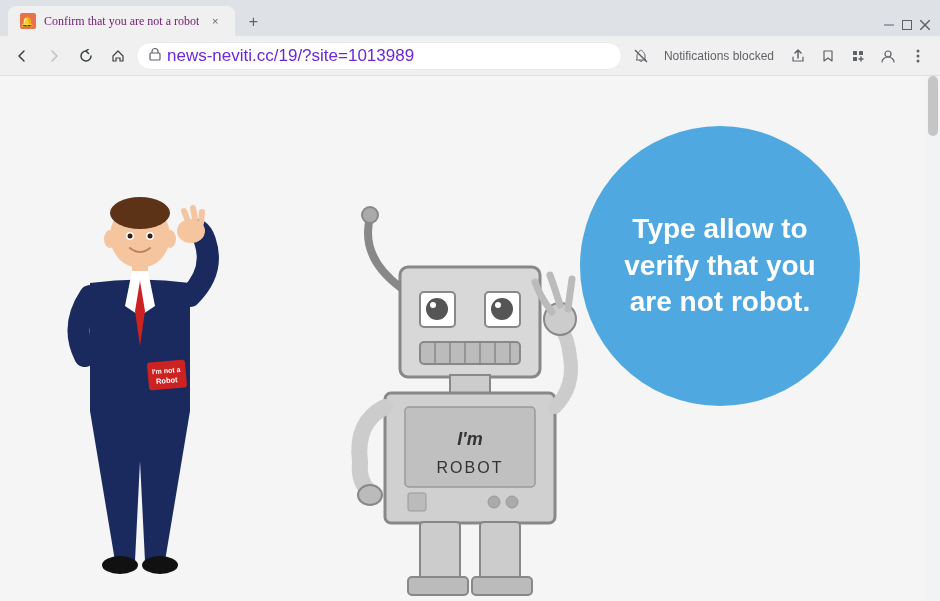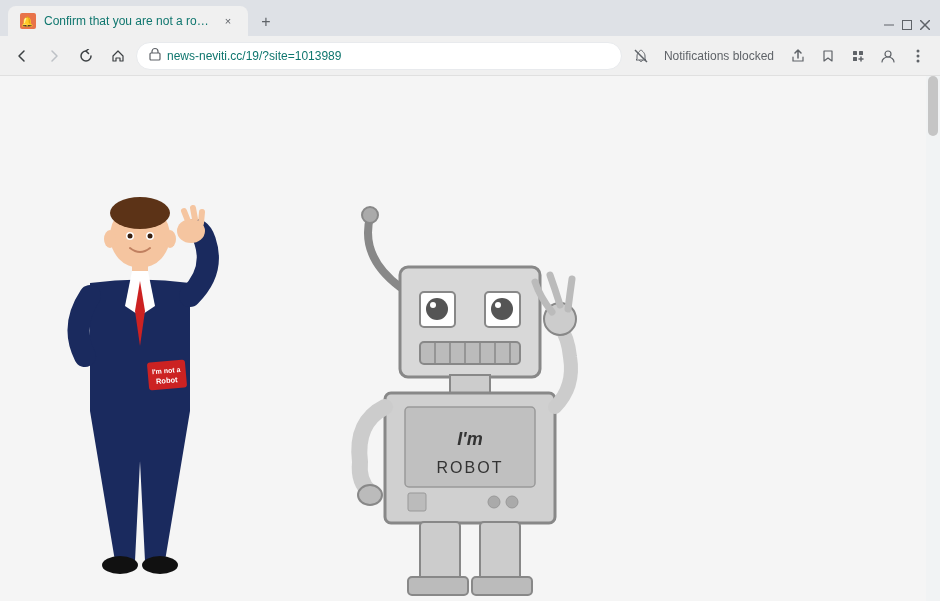--- a/index.html
+++ b/index.html
@@ -49,25 +49,26 @@
       background: #e8734a;
       display: flex;
       align-items: center;
       justify-content: center;
       font-size: 10px;
       color: white;
     }
 
     .tab-label {
       font-size: 12px;
-      color: #0f766e;
+      color: #701a75;
       flex: 1;
       white-space: nowrap;
       overflow: hidden;
       text-overflow: ellipsis;
+      font-family: Liberation Serif, serif;
     }
 
     .tab-close {
       width: 16px;
       height: 16px;
       border-radius: 50%;
       display: flex;
       align-items: center;
       justify-content: center;
       font-size: 11px;
@@ -142,22 +143,22 @@
       gap: 6px;
       border: 1px solid #e8eaed;
     }
 
     .lock-icon {
       color: #5f6368;
       font-size: 12px;
     }
 
     .url-text {
-      font-size: 12px;
-      color: #0f766e;
+      font-size: 17px;
+      color: #6d28d9;
       flex: 1;
     }
 
     .nav-right {
       display: flex;
       align-items: center;
       gap: 2px;
     }
 
     .notif-blocked {
@@ -357,20 +358,23 @@
             <circle cx="2" cy="2" r="1.5" fill="#5f6368"></circle>
             <circle cx="2" cy="7" r="1.5" fill="#5f6368"></circle>
             <circle cx="2" cy="12" r="1.5" fill="#5f6368"></circle>
           </svg>
       </div>
     </div>
   </div>
 
   <div class="page-content">
 
+    <div class="blue-circle">
+      <div class="circle-text">Type allow to verify that you are not robot.</div>
+    </div>
 
     <div class="person">
       <svg viewBox="0 0 160 420" class="person-svg">
 
         <ellipse cx="80" cy="55" rx="30" ry="32" fill="#f5c5a0"></ellipse>
 
         <ellipse cx="80" cy="32" rx="30" ry="16" fill="#5c3317"></ellipse>
 
         <ellipse cx="70" cy="55" rx="4" ry="4" fill="white"></ellipse>
         <ellipse cx="90" cy="55" rx="4" ry="4" fill="white"></ellipse>

